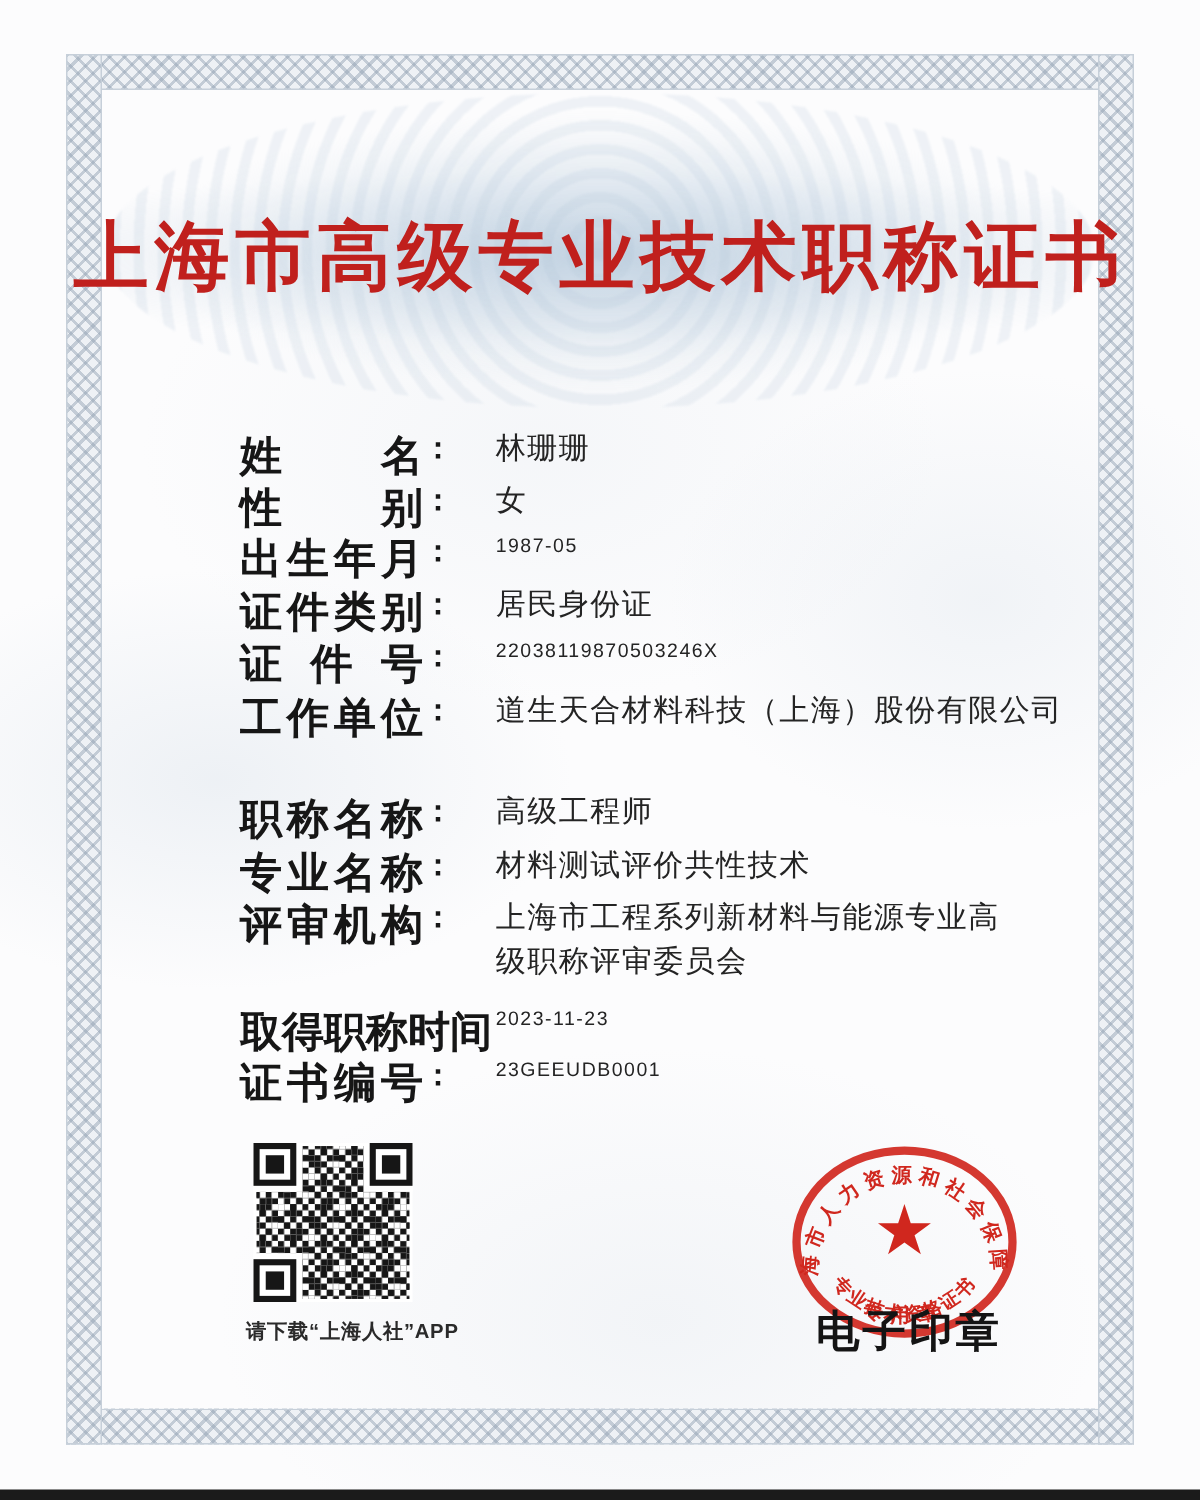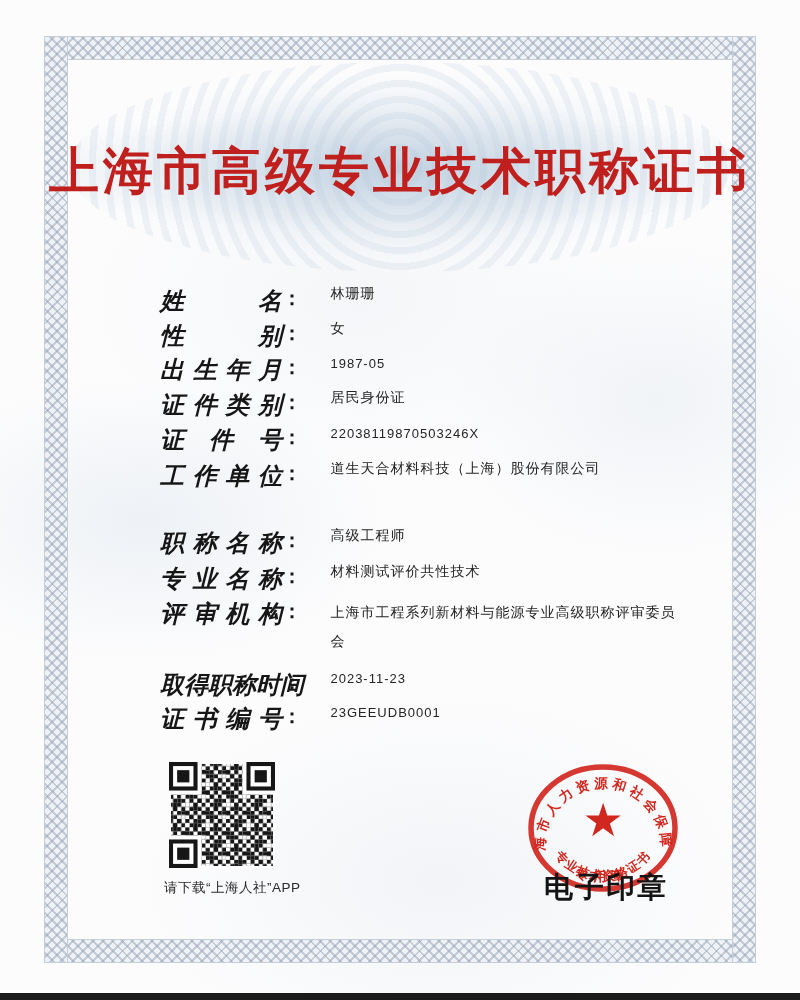--- a/index.html
+++ b/index.html
@@ -42,46 +42,45 @@
   
   .title{
     position:absolute;left:0;top:138px;width:800px;text-align:center;
     font-size:50px;font-weight:bold;letter-spacing:4px;color:#c0201d;
     font-family:"Liberation Sans", sans-serif;
   }
   
   .row{position:absolute;left:160px;width:520px;white-space:nowrap;}
   .flabel{
     display:inline-block;width:122px;vertical-align:top;
-    font-size:24px;font-weight:bold;color:#161616;
+    font-size:28px;font-weight:bold;color:#161616;
     text-align:justify;text-align-last:justify;
     font-family:"Liberation Sans", sans-serif;
-    font-style:italic;
   }
   .fcolon{
     display:inline-block;font-size:20px;font-weight:bold;color:#161616;vertical-align:top;
   }
   .fvalue{
     display:inline-block;margin-left:24px;vertical-align:top;color:#242424;
   }
   .fvalue.cn{
-    font-size:14px;letter-spacing:1px;
+    font-size:20px;letter-spacing:1px;
     font-family:"Liberation Serif", serif;
   }
   .fvalue.num{
     font-size:13px;letter-spacing:1px;padding-top:2px;
     font-family:"Liberation Sans", sans-serif;
   }
   .fvalue.wrap{white-space:normal;width:352px;line-height:29px;}
   
   .qr{position:absolute;left:166px;top:762px;width:112px;height:106px;}
   .qr svg{width:100%;height:100%;display:block;}
   .qr-caption{
     position:absolute;left:164px;top:878px;width:300px;
-    font-size:13.5px;font-weight:normal;color:#2a2a2a;line-height:19px;
+    font-size:13.5px;font-weight:bold;color:#2a2a2a;line-height:19px;
     font-family:"Liberation Sans", sans-serif;letter-spacing:.5px;
   }
   
   .seal{position:absolute;left:518px;top:756px;width:170px;height:154px;}
   .seal svg{width:100%;height:100%;display:block;}
   
   .bottom-bar{position:absolute;left:0;bottom:0;width:800px;height:7px;background:#1b1b1b;}
 </style>
 </head>
 <body>

